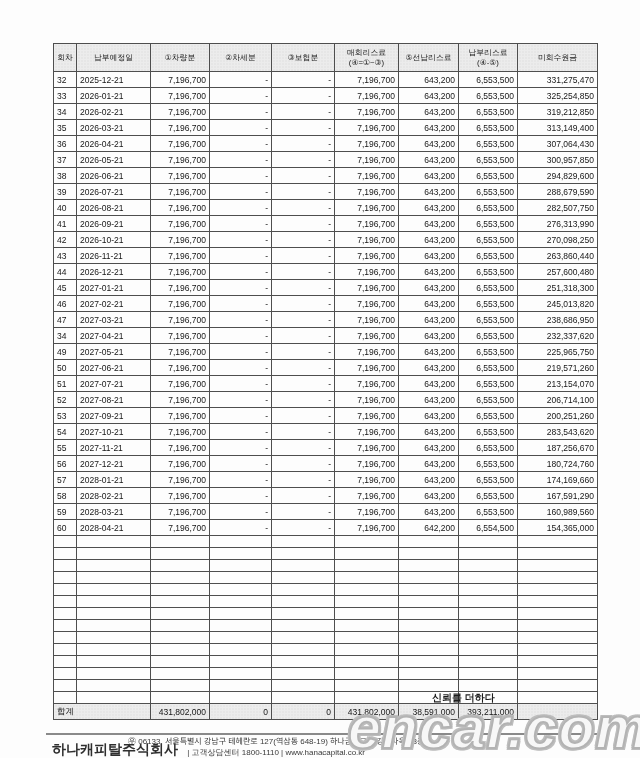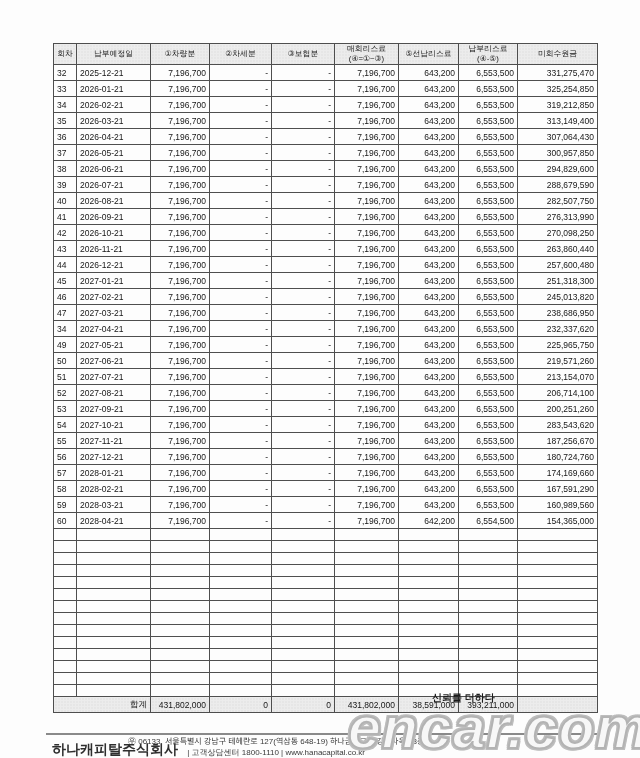--- a/index.html
+++ b/index.html
@@ -14,38 +14,38 @@
   }
   table.sched{
     position:absolute;left:53px;top:43px;width:544px;
     border-collapse:collapse;table-layout:fixed;
     font-size:8.5px;color:#161616;
   }
   table.sched th,table.sched td{
     border:1px solid #4e4e4e;
     padding:0 3px;overflow:hidden;white-space:nowrap;
   }
-  table.sched thead tr{height:21px;}
+  table.sched thead tr{height:28px;}
   table.sched th{
     font-weight:normal;font-size:7.8px;line-height:10px;text-align:center;
     background-color:#ececec;
     background-image:radial-gradient(#d4d4d4 0.5px,transparent 0.6px);
     background-size:3px 3px;
   }
   tr.data-row{height:16px;}
   tr.empty-row{height:12px;}
   tr.total-row{height:16px;}
   tr.total-row td{
     background-color:#ececec;
     background-image:radial-gradient(#d4d4d4 0.5px,transparent 0.6px);
     background-size:3px 3px;
   }
   td.al-c{}
   td.al-r{text-align:right;}
-  td.al-l{text-align:right;}
+  td.al-l{text-align:left;}
   .c0{width:23px;}.c1{width:74px;}.c2{width:59px;}.c3{width:62px;}
   .c4{width:63px;}.c5{width:64px;}.c6{width:60px;}.c7{width:59px;}.c8{width:80px;}
   .slogan{
     position:absolute;left:432px;top:691px;
     font-size:10px;font-weight:bold;color:#1c1c1c;z-index:6;white-space:nowrap;
   }
   .watermark{
     position:absolute;left:348px;top:694px;z-index:5;
     font-size:59px;font-weight:bold;font-style:italic;
     letter-spacing:1px;white-space:nowrap;

